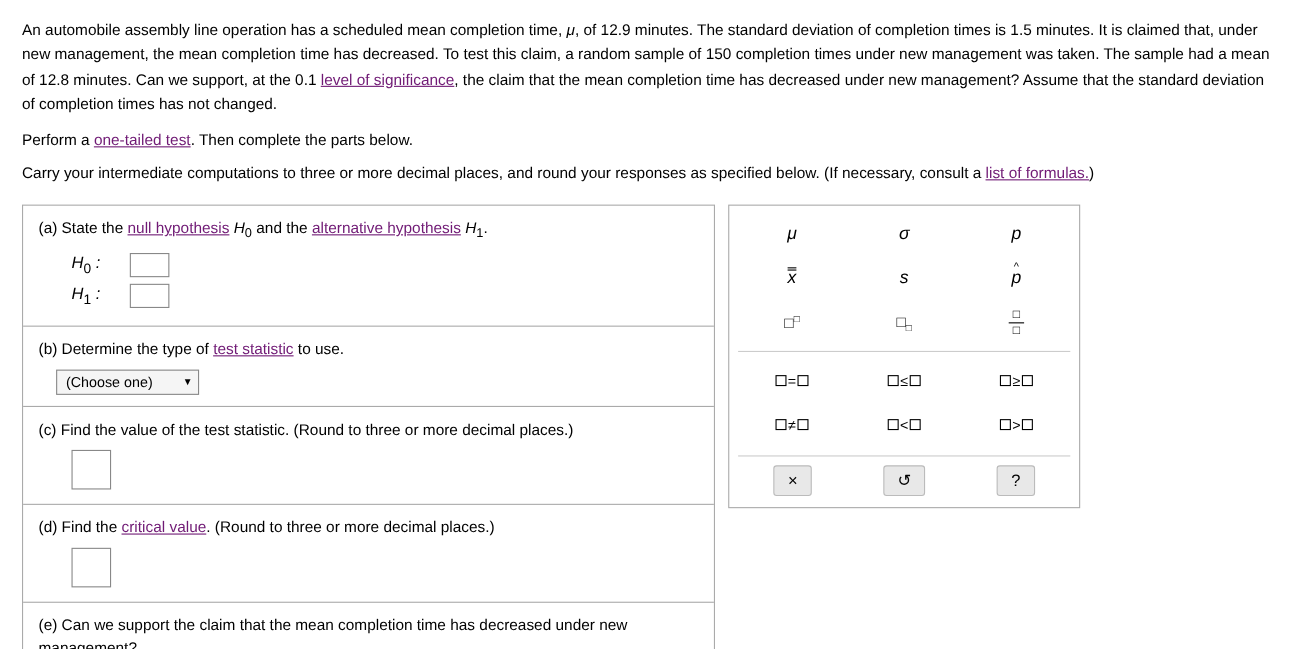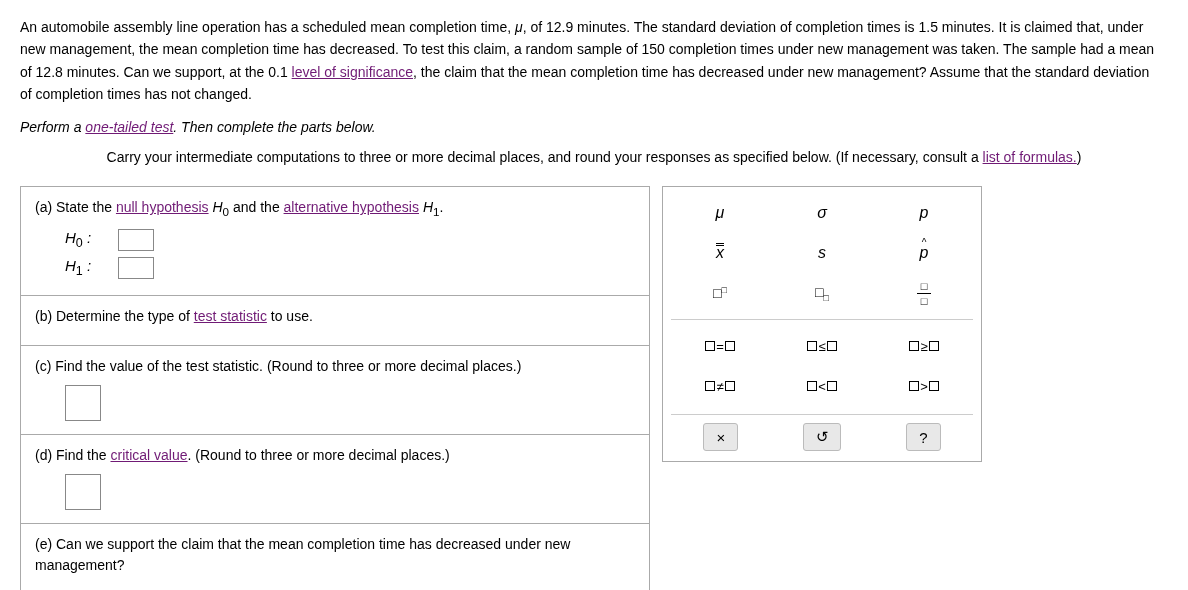--- a/index.html
+++ b/index.html
@@ -18,26 +18,24 @@
       max-width: 1140px;
     }
     .intro-text a, .link {
       color: #701a75;
       text-decoration: underline;
       cursor: pointer;
     }
     .perform-text {
       margin-bottom: 8px;
       line-height: 1.6;
-      font-style: italic;
     }
     .carry-text {
       margin-bottom: 18px;
       line-height: 1.6;
-      text-align: center;
     }
     .main-layout {
       display: flex;
       gap: 12px;
       align-items: flex-start;
     }
     .question-box {
       border: 1px solid #aaa;
       width: 630px;
       flex-shrink: 0;
@@ -232,20 +230,31 @@
       <div class="hypothesis-row">
         <span class="hypothesis-label"><em>H</em><sub>1</sub> :</span>
         <span class="input-box"></span>
       </div>
     </div>
 
     <div class="question-part">
       <div class="part-label">
         (b) Determine the type of <a class="link">test statistic</a> to use.
       </div>
+      <div class="choose-dropdown">
+        <div class="dropdown-wrapper">
+          <select class="dropdown-btn">
+            <option>(Choose one)</option>
+            <option>z</option>
+            <option>t</option>
+            <option>Chi-square</option>
+            <option>F</option>
+          </select>
+        </div>
+      </div>
     </div>
 
     <div class="question-part">
       <div class="part-label">
         (c) Find the value of the test statistic. (Round to three or more decimal places.)
       </div>
       <div class="small-input"></div>
     </div>
 
     <div class="question-part">

